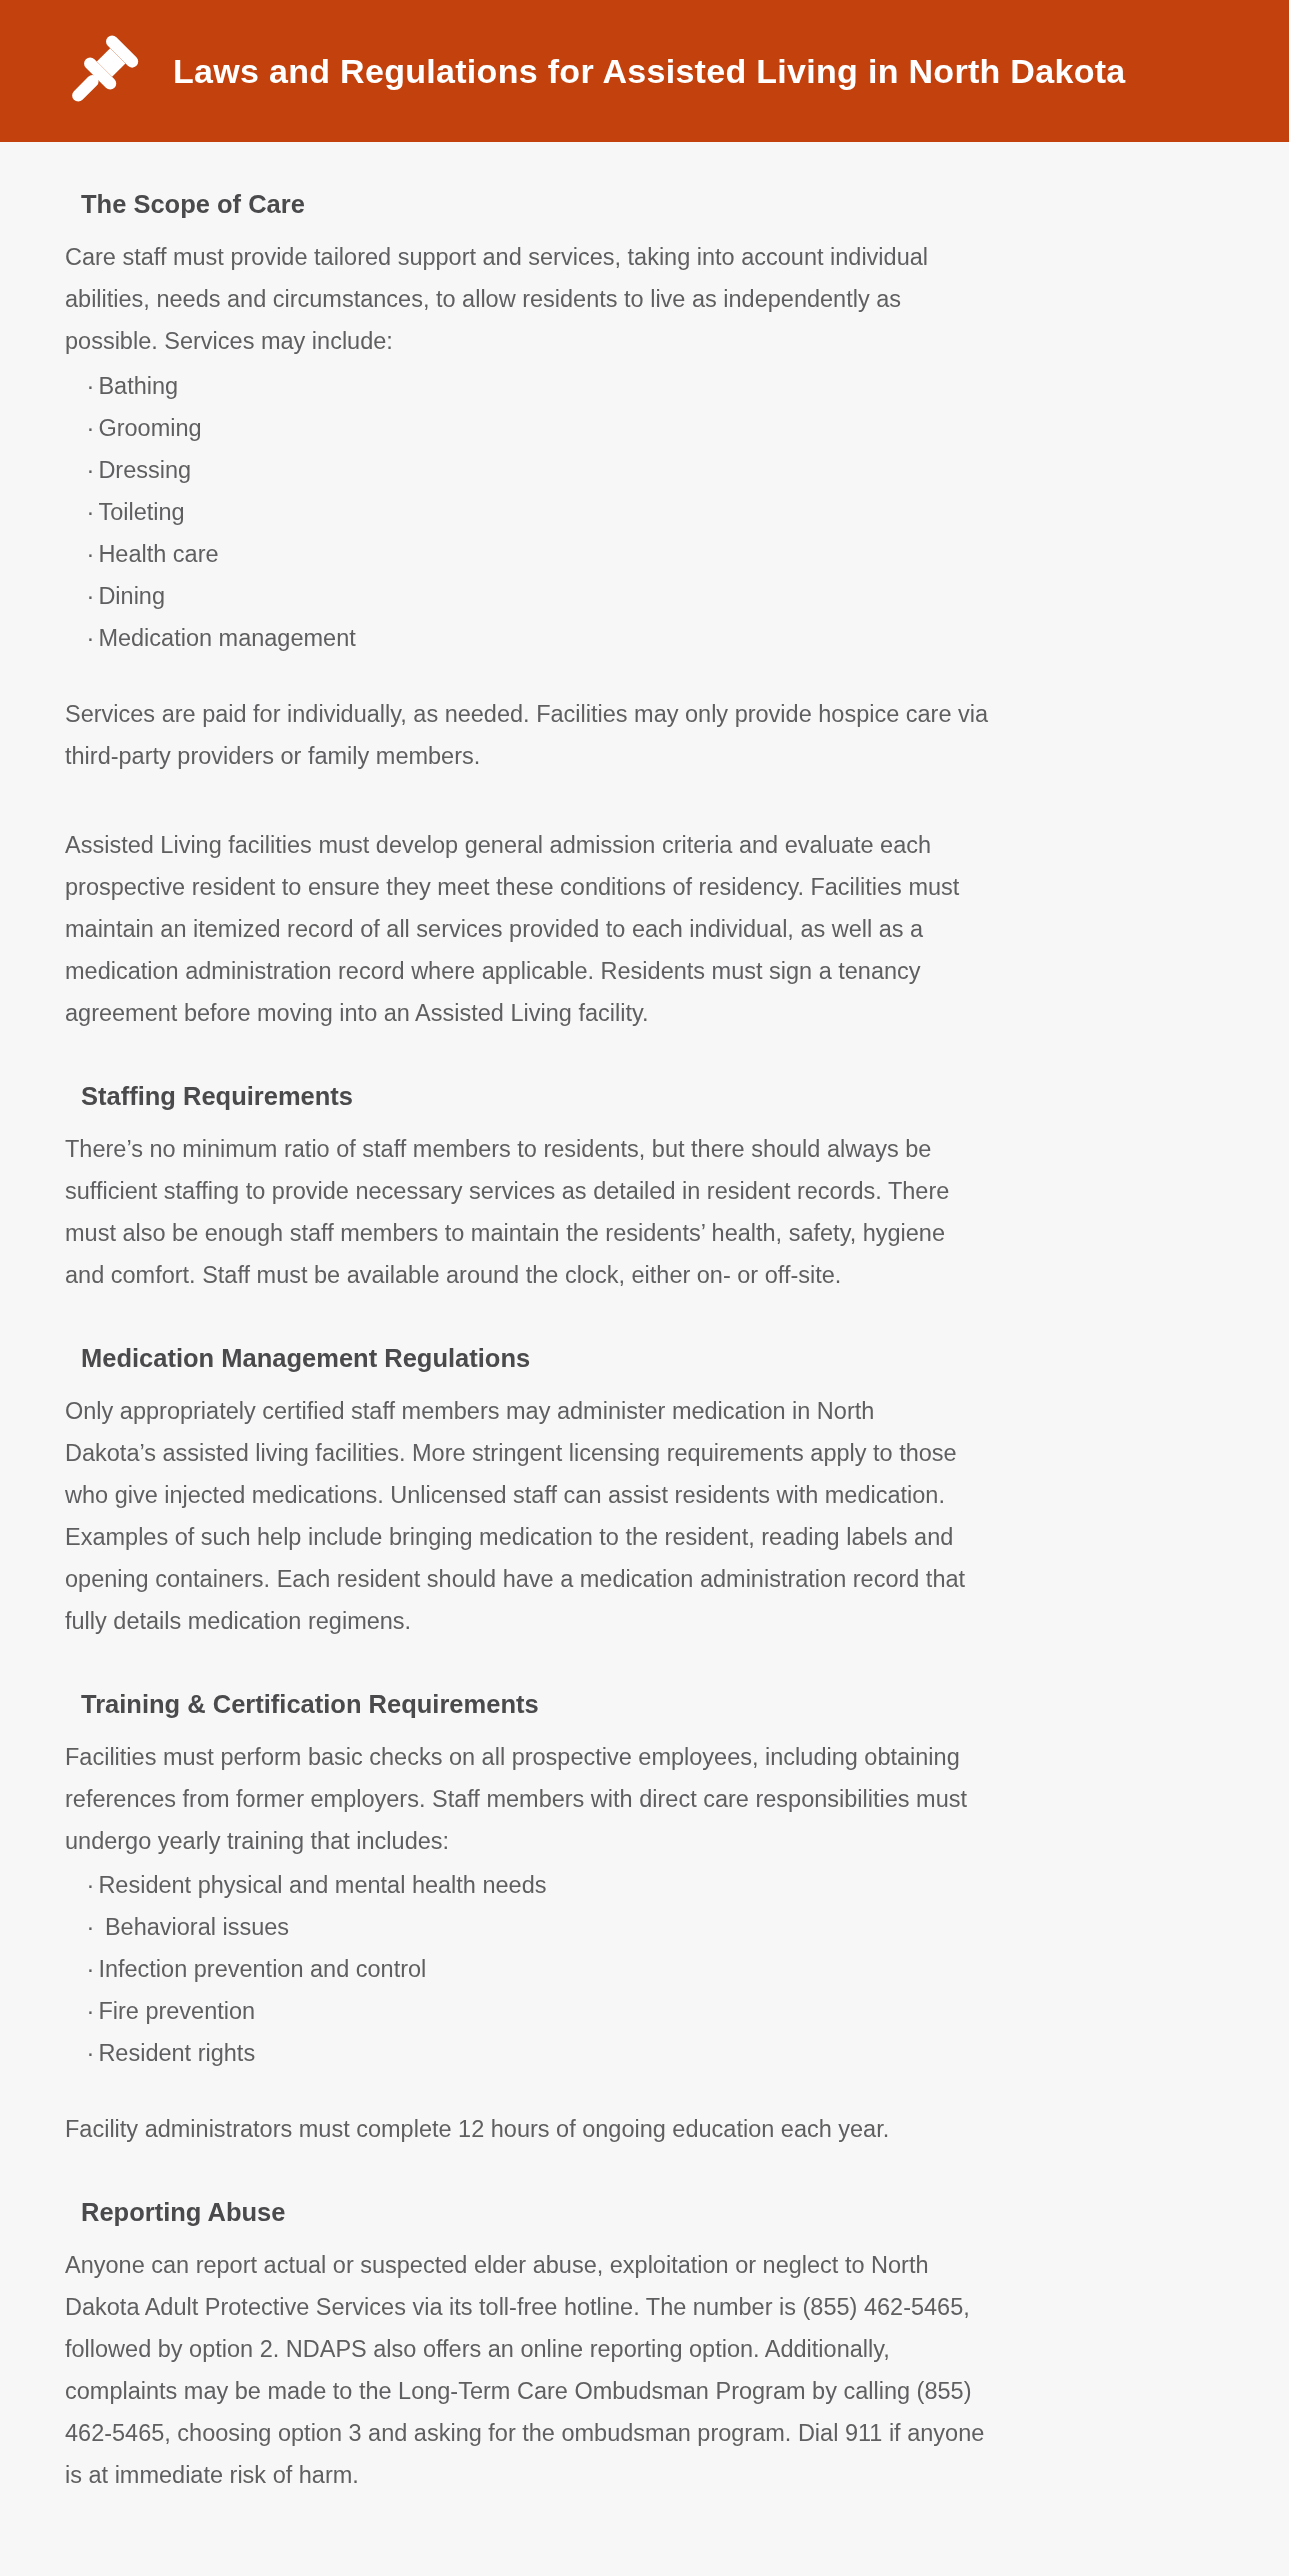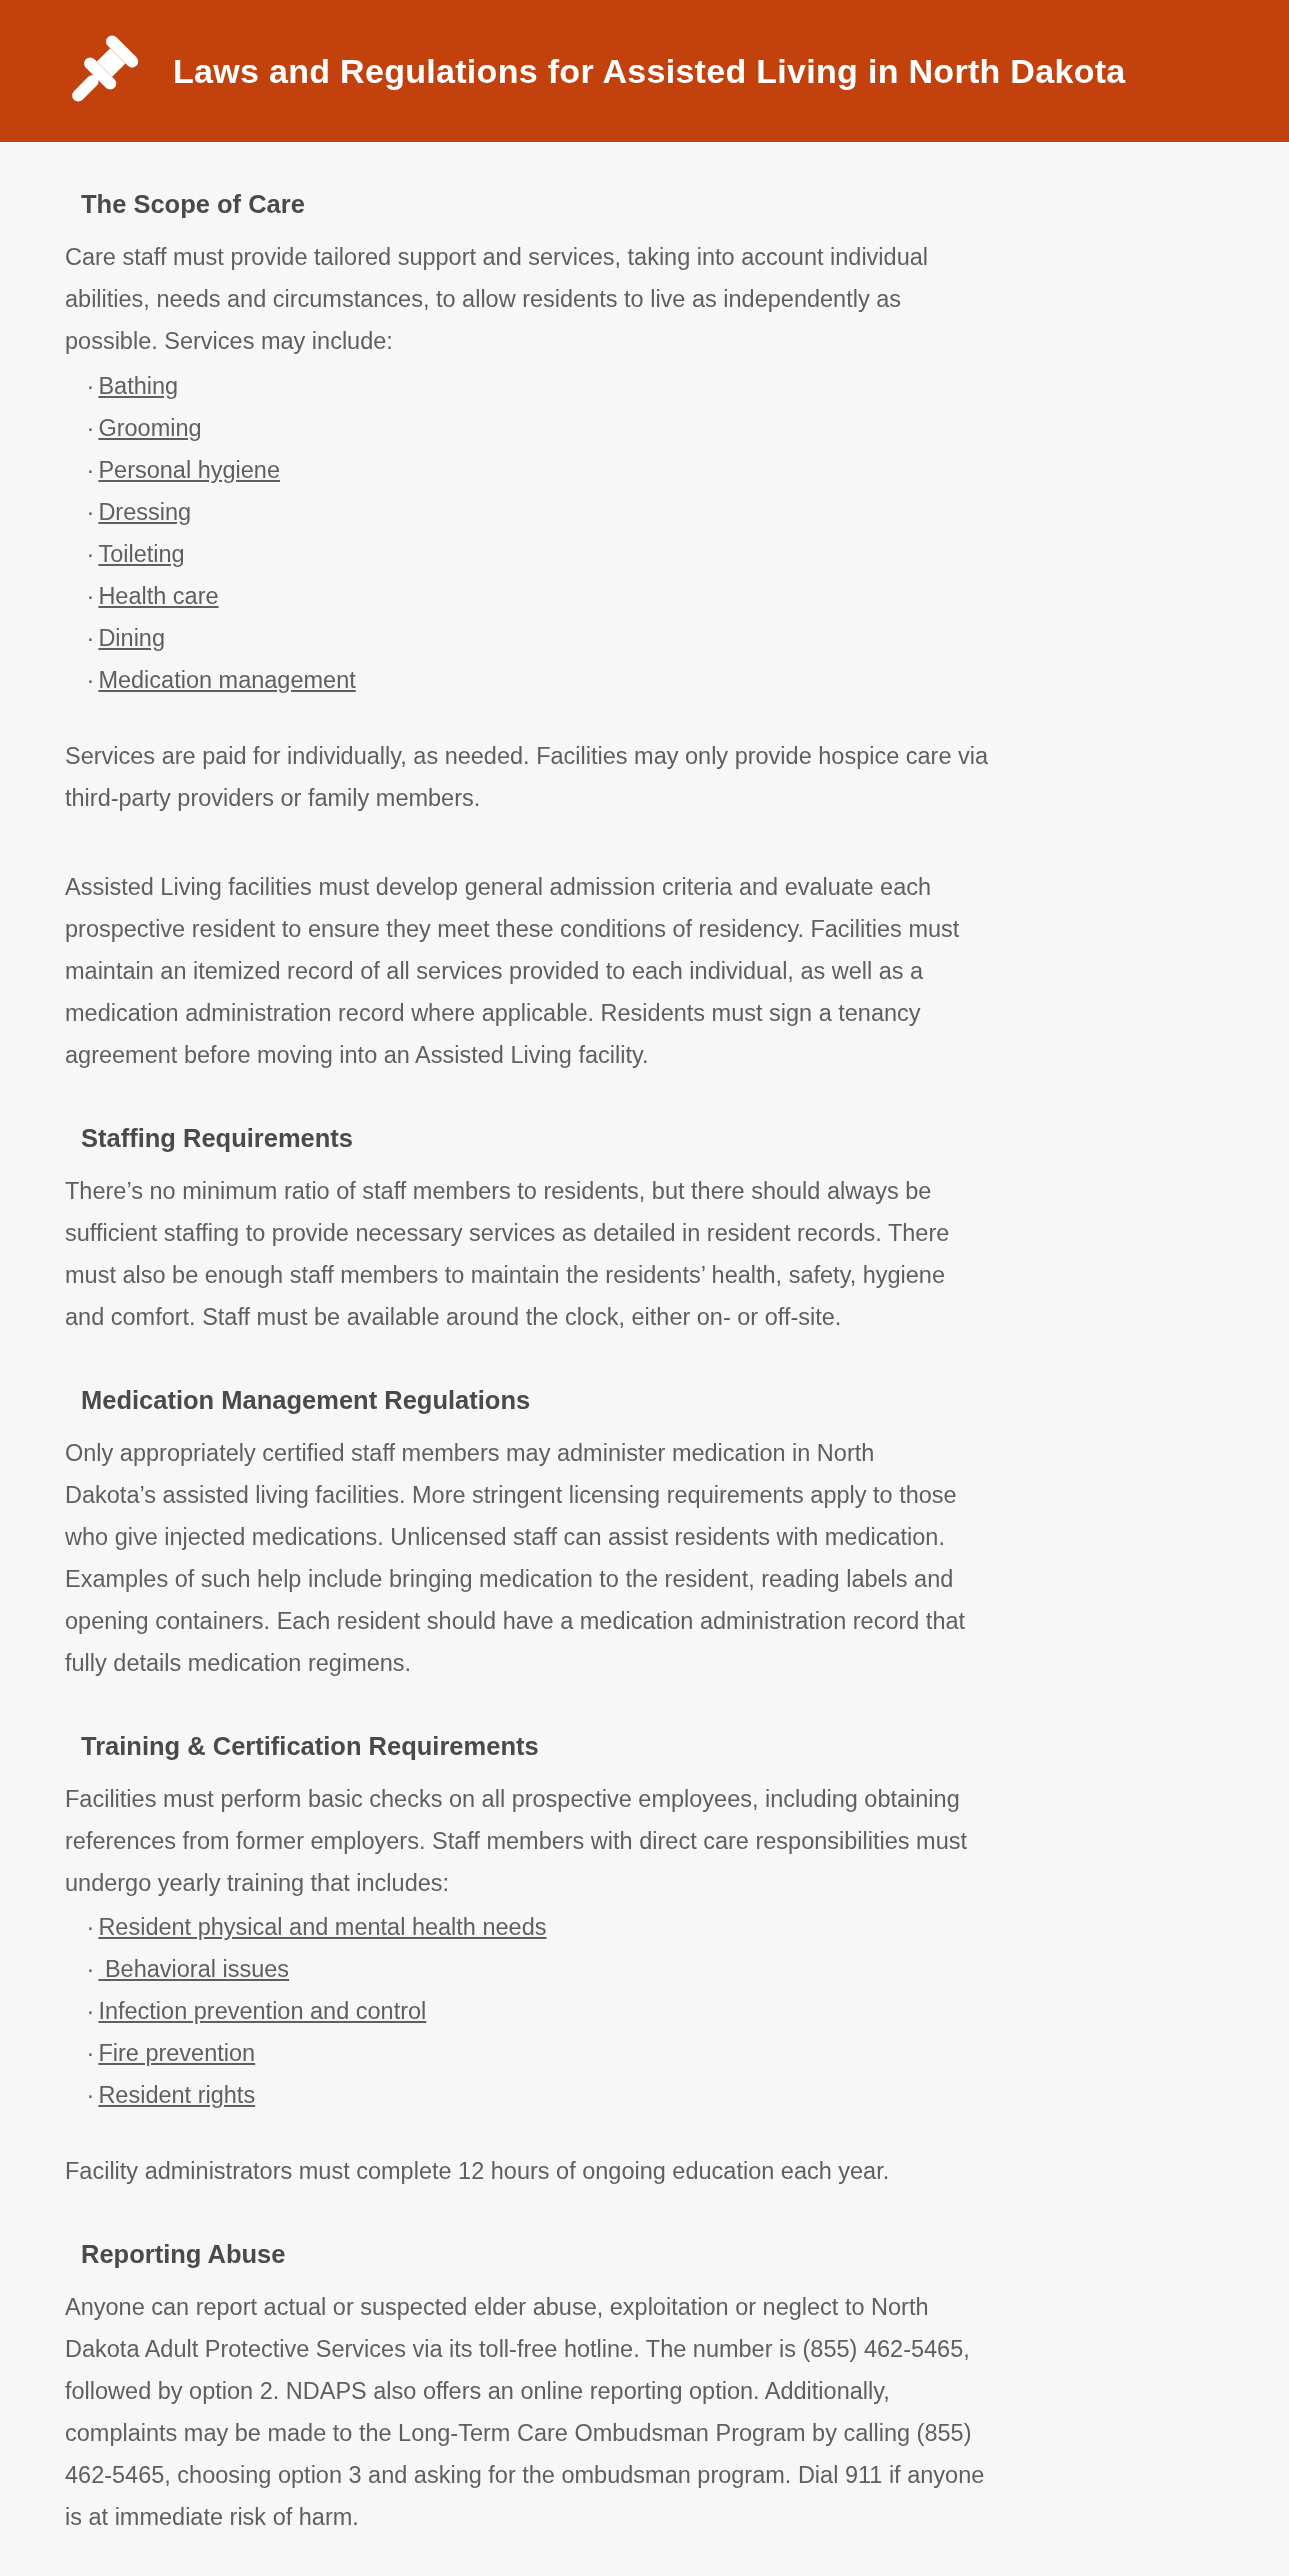--- a/index.html
+++ b/index.html
@@ -50,21 +50,20 @@
     font-size: 23.5px;
     line-height: 42px;
     margin: 5.2px 0 0 0;
     white-space: pre-line;
   }
   .para.after-list { margin-top: 34px; }
   .bullet-list {
     list-style: none;
     margin: 2.6px 0 0 0;
     padding: 0 0 0 21.6px;
-    text-decoration: underline;
   }
   .bullet-list li {
     font-size: 23.5px;
     line-height: 42px;
   }
   .bullet-list li::before {
     content: "\00B7";
     display: inline-block;
     width: 11.8px;
   }
@@ -87,21 +86,20 @@
 <main class="content">
 
   <section class="section">
     <h2 class="section-heading">The Scope of Care</h2>
     <p class="para">Care staff must provide tailored support and services, taking into account individual
 abilities, needs and circumstances, to allow residents to live as independently as
 possible. Services may include:</p>
     <ul class="bullet-list">
       <li>Bathing</li>
       <li>Grooming</li>
-      <li>Personal hygiene</li>
       <li>Dressing</li>
       <li>Toileting</li>
       <li>Health care</li>
       <li>Dining</li>
       <li>Medication management</li>
     </ul>
     <p class="para after-list">Services are paid for individually, as needed. Facilities may only provide hospice care via
 third-party providers or family members.</p>
   </section>
 

